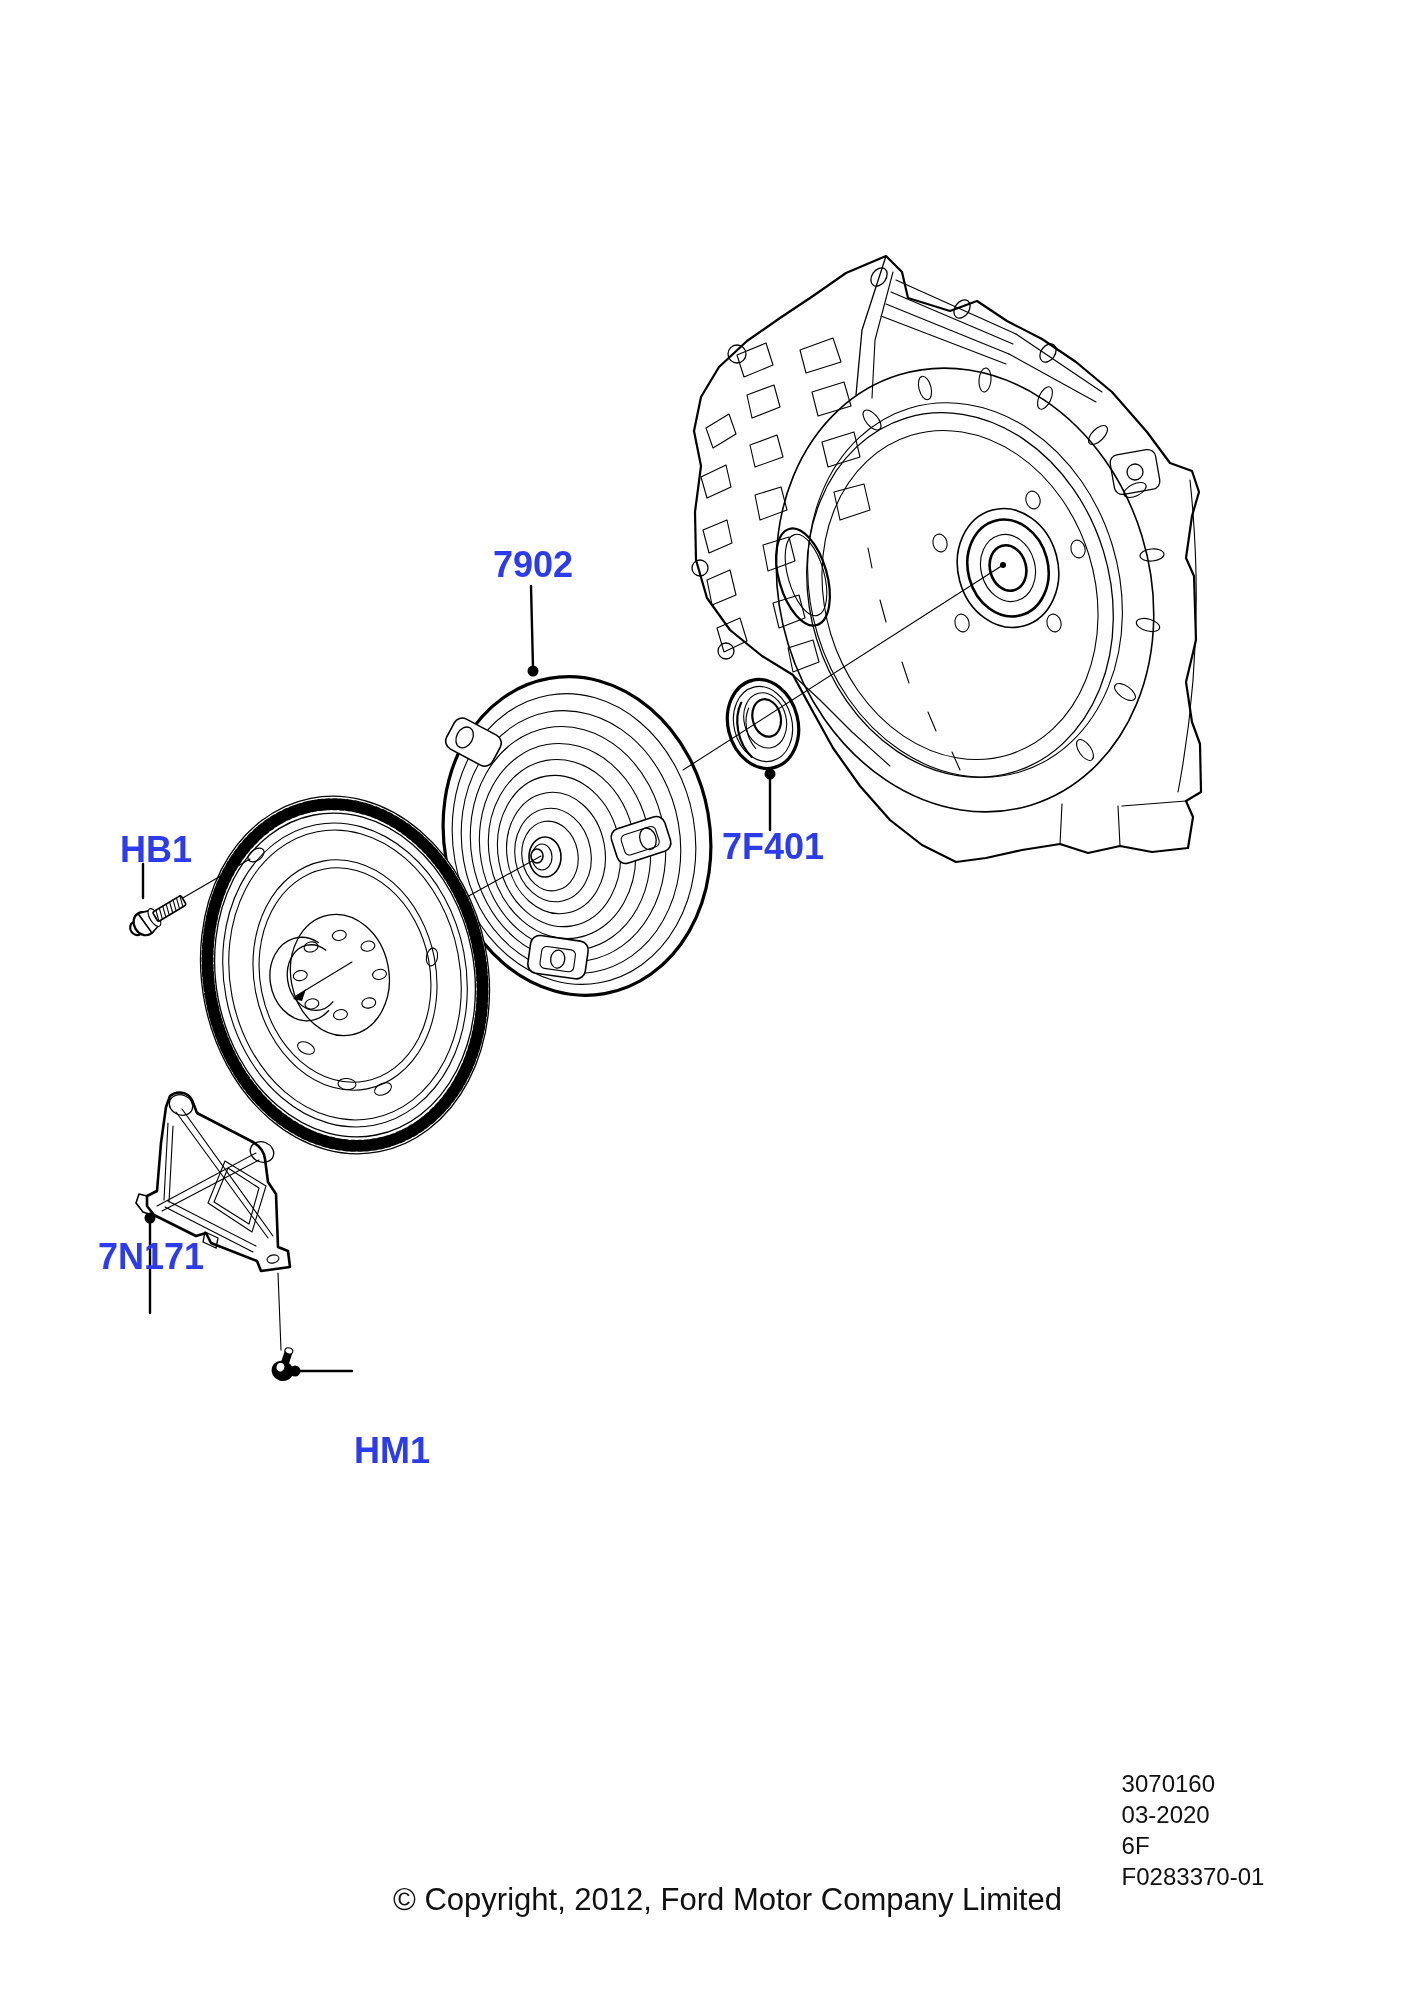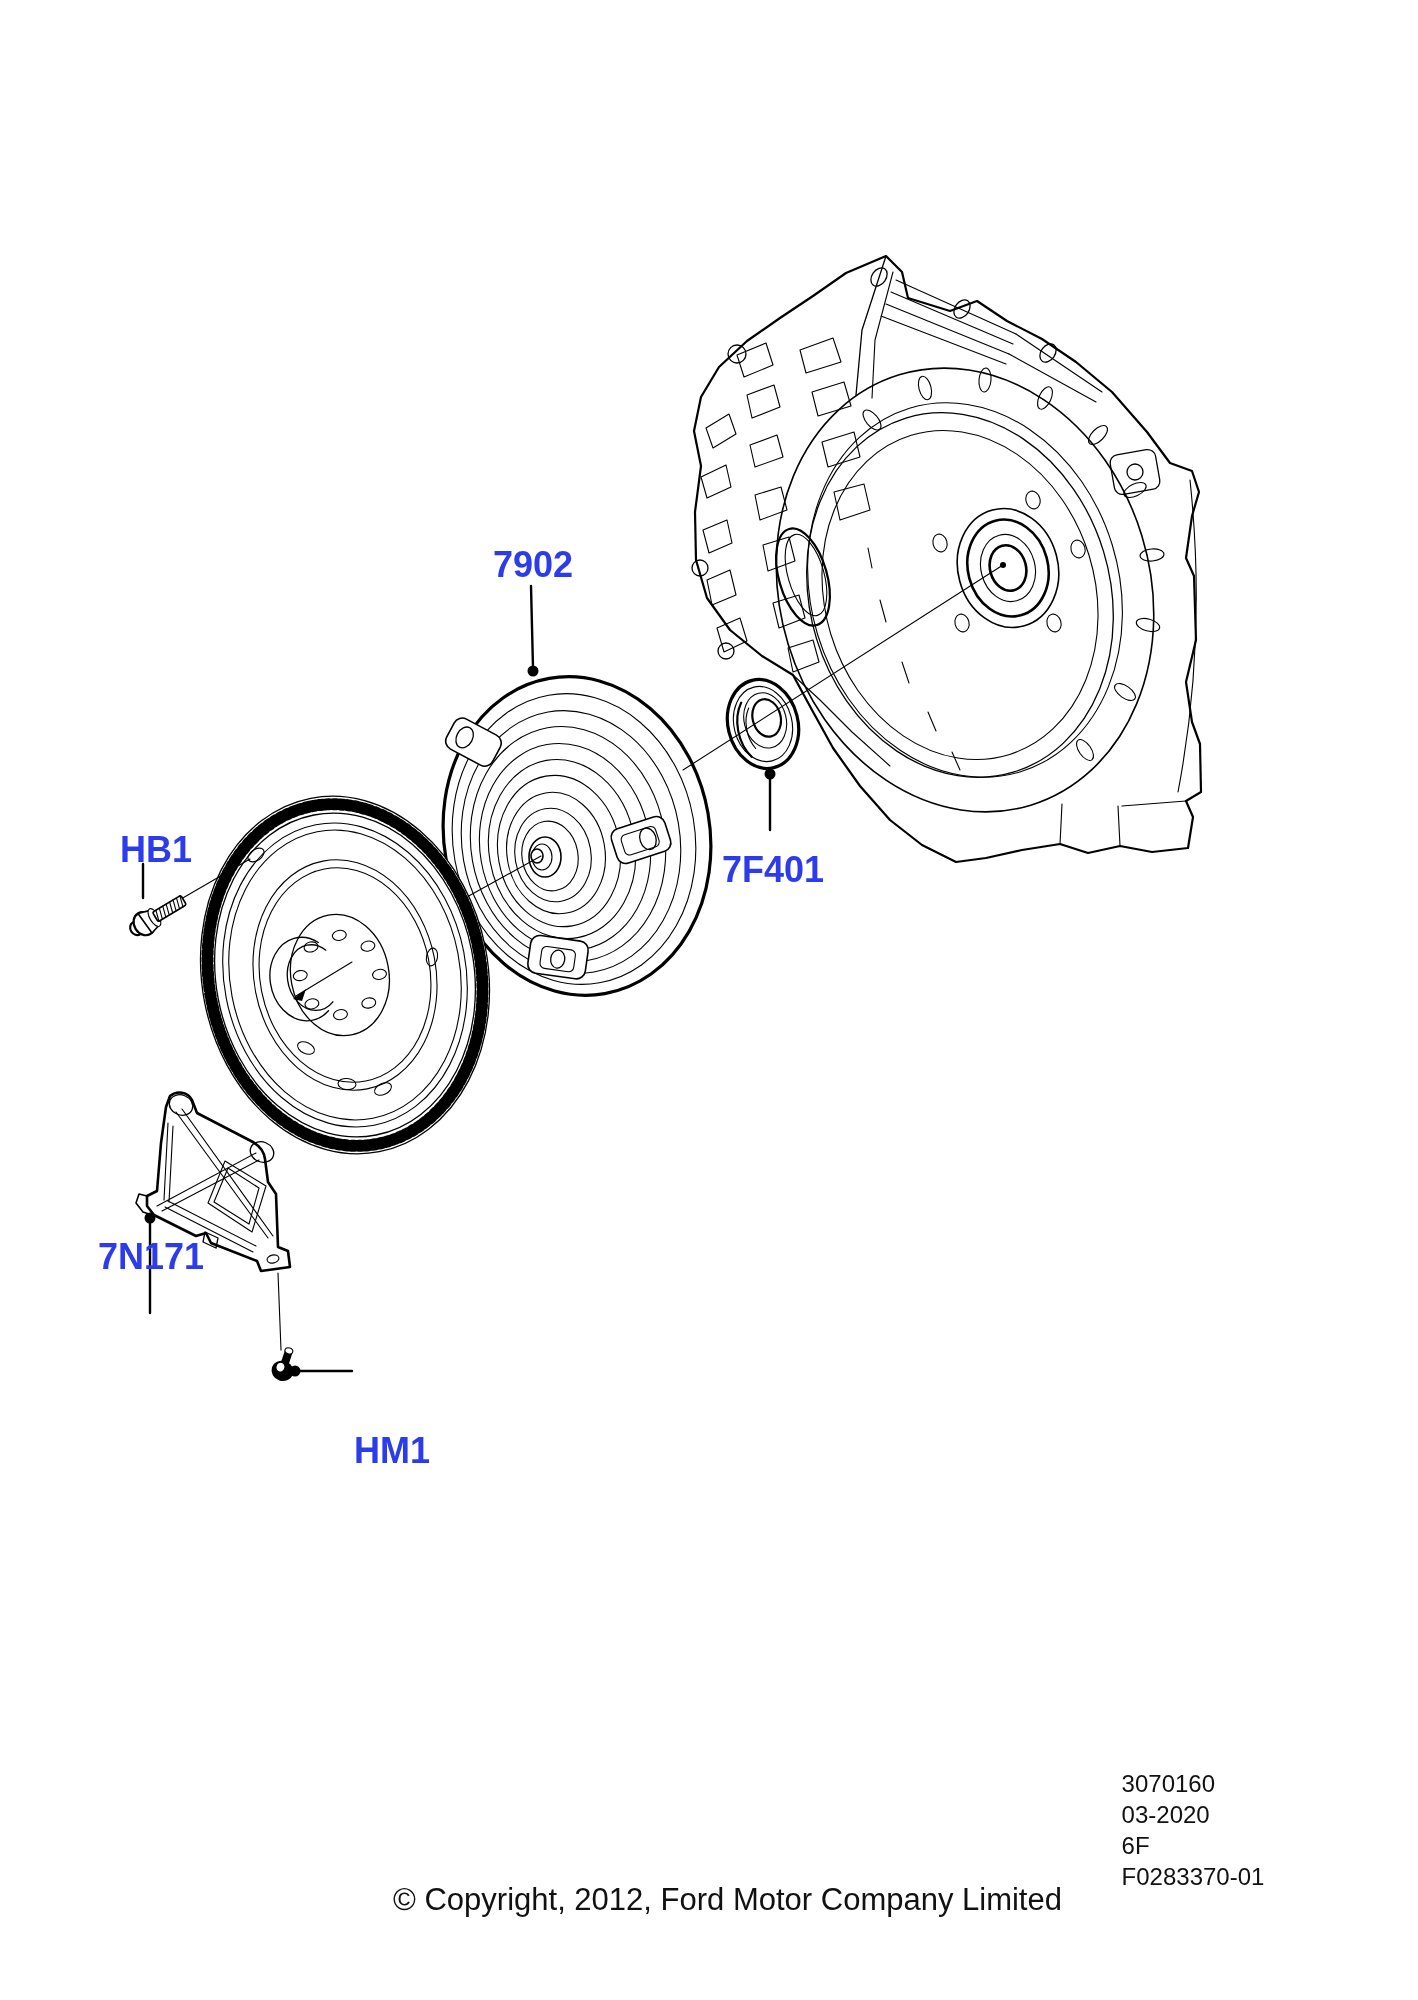--- a/index.html
+++ b/index.html
@@ -242,21 +242,21 @@
     <line x1="150" y1="1218" x2="150" y2="1313" class="leader"></line>
   </g>
   <g>
     <circle cx="295" cy="1371" r="5.5" class="fb"></circle>
     <line x1="295" y1="1371" x2="352" y2="1371" class="leader"></line>
   </g>
 </svg>
 
   <div class="callout" style="left:533px;top:547px;">7902</div>
   <div class="callout" style="left:144px;top:832px;margin-left:12px;">HB1</div>
-  <div class="callout" style="left:773px;top:852px;text-align:right;">7F401</div>
+  <div class="callout" style="left:773px;top:829px;text-align:right;">7F401</div>
   <div class="callout" style="left:151px;top:1239px;">7N171</div>
   <div class="callout" style="left:392px;top:1433px;">HM1</div>
 
   <div class="footer-copy">© Copyright, 2012, Ford Motor Company Limited</div>
 
   <div class="ref-block">
     <div>3070160</div>
     <div>03-2020</div>
     <div>6F</div>
     <div>F0283370-01</div>

